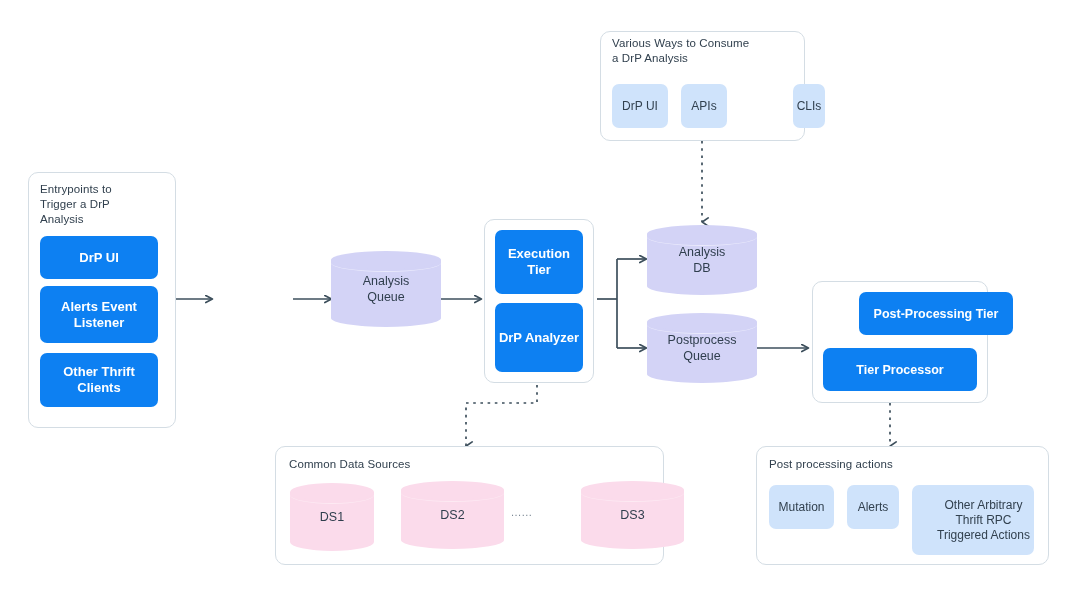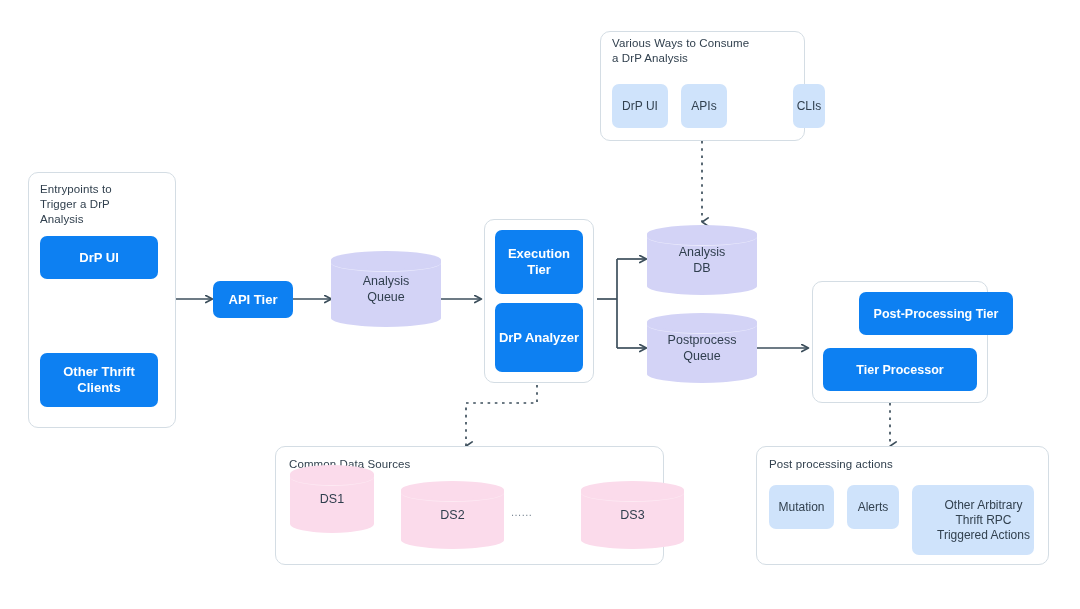--- a/index.html
+++ b/index.html
@@ -134,24 +134,25 @@
     </g>
   </svg>
 
   <div class="group" style="left:28px;top:172px;width:148px;height:256px;">
   </div>
   <div class="group-title" style="left:40px;top:182px;width:125px;">Entrypoints to
 Trigger a DrP
 Analysis</div>
 
   <div class="bluebox" style="left:40px;top:236px;width:118px;height:43px;">DrP UI</div>
+  <div class="bluebox" style="left:40px;top:286px;width:118px;height:57px;">Alerts Event
+Listener</div>
   <div class="bluebox" style="left:40px;top:353px;width:118px;height:54px;">Other Thrift
 Clients</div>
 
-  <div class="bluebox" style="left:213px;top:281px;width:80px;height:37px;">API Tier</div>
 
   <div class="cyl" style="left:331px;top:251px;width:110px;height:76px;">
     <div class="bot"></div>
     <div class="body"></div>
     <div class="top"></div>
     <div class="lip"></div>
     <div class="lbl">Analysis
 Queue</div>
   </div>
 
@@ -191,21 +192,21 @@
 
   <div class="group" style="left:812px;top:281px;width:176px;height:122px;">
   </div>
   <div class="bluebox sm" style="left:823px;top:292px;width:154px;height:43px;margin-left:36px;">Post-Processing Tier</div>
   <div class="bluebox sm" style="left:823px;top:348px;width:154px;height:43px;">Tier Processor</div>
 
   <div class="group" style="left:275px;top:446px;width:389px;height:119px;">
   </div>
   <div class="group-title" style="left:289px;top:457px;width:300px;">Common Data Sources</div>
 
-  <div class="cyl pink" style="left:290px;top:465px;width:84px;height:68px;">
+  <div class="cyl pink" style="left:290px;top:483px;width:84px;height:68px;">
     <div class="bot"></div>
     <div class="body"></div>
     <div class="top"></div>
     <div class="lip"></div>
     <div class="lbl">DS1</div>
   </div>
 
   <div class="cyl pink" style="left:401px;top:481px;width:103px;height:68px;">
     <div class="bot"></div>
     <div class="body"></div>

